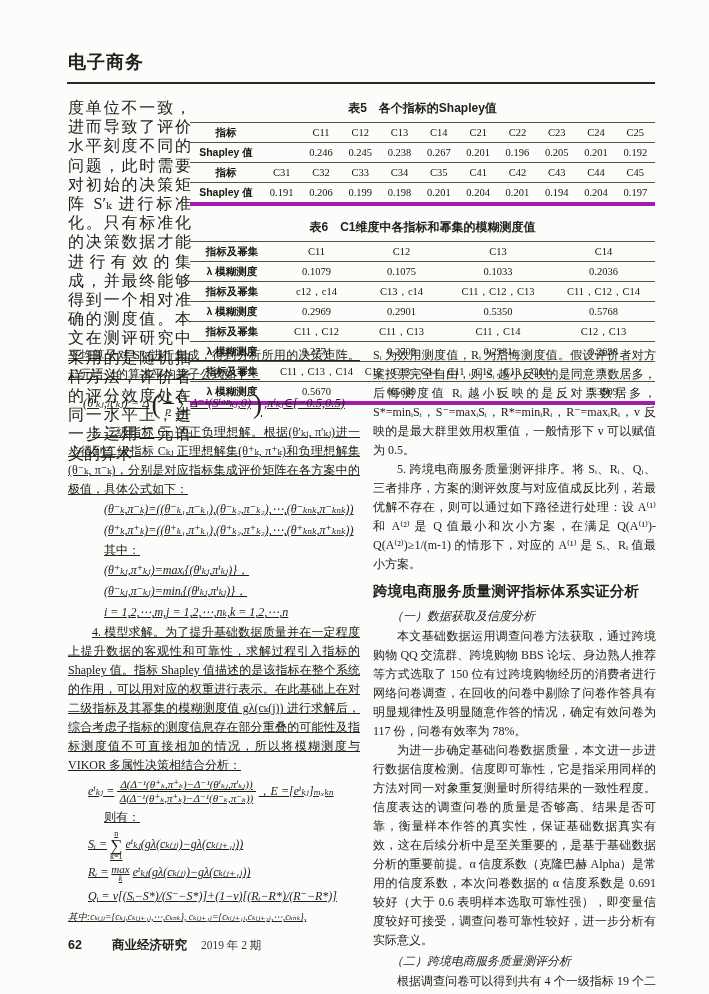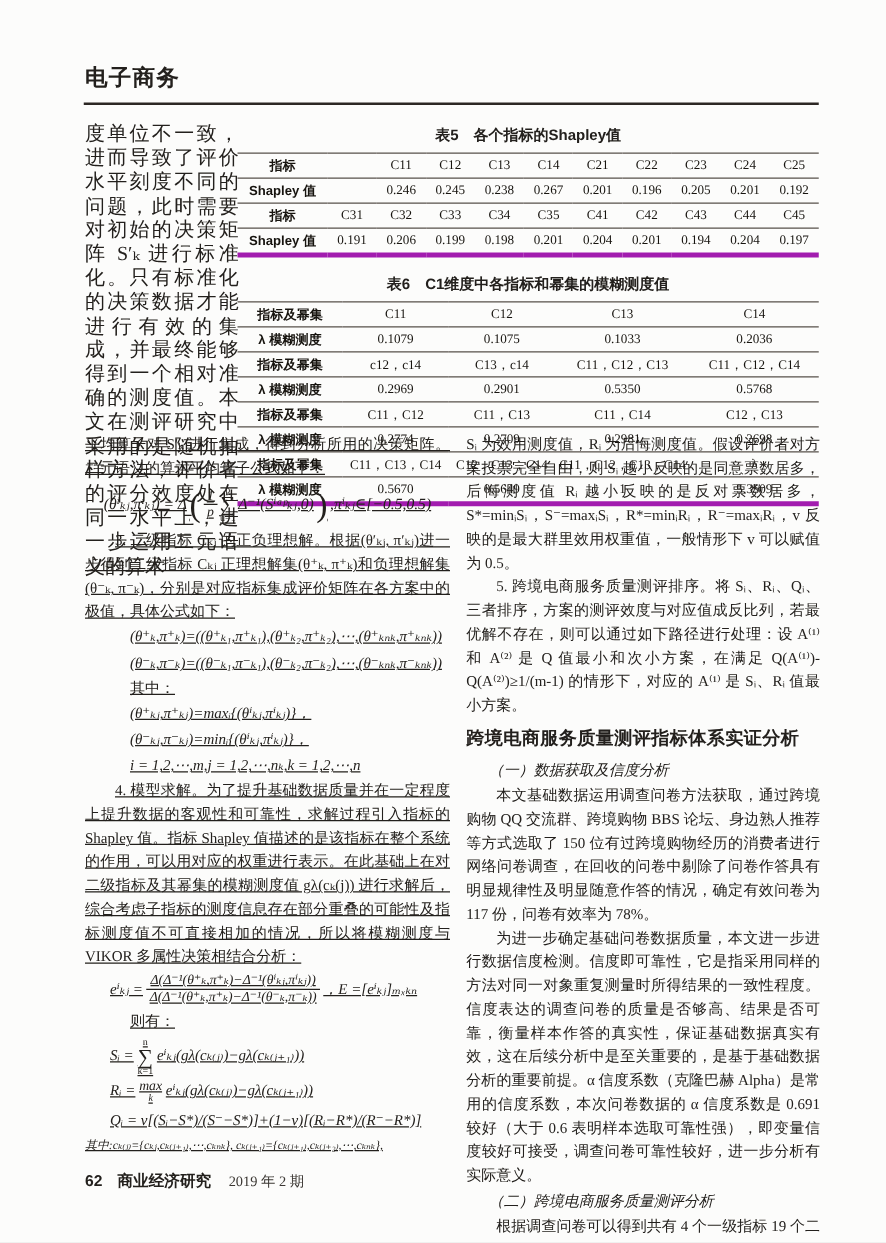--- a/index.html
+++ b/index.html
@@ -50,21 +50,21 @@
   .lim{display:inline-flex;flex-direction:column;align-items:center;line-height:1;font-size:11px;}
   .lim .limsub{font-size:8px;}
   .where-line{font-size:9.5px;font-style:italic;line-height:17px;margin-top:2px;text-align:left;white-space:nowrap;}
   
   .sec-heading{font-family:"Liberation Sans","DejaVu Sans",sans-serif;font-weight:bold;
     font-size:14.5px;letter-spacing:0.3px;margin:7px 0 5px 0;line-height:20px;text-align:left;}
   .sub-heading{font-style:italic;font-size:12px;line-height:20px;text-indent:1.5em;margin:1px 0;text-align:left;}
   
   .footer{position:absolute;left:68px;top:937px;display:flex;align-items:baseline;font-size:12.5px;}
   .footer .pagenum{font-weight:bold;font-family:"Liberation Sans","DejaVu Sans",sans-serif;}
-  .footer .journal{font-weight:bold;font-family:Liberation Mono, monospace;margin-left:12px;}
+  .footer .journal{font-weight:bold;font-family:Liberation Mono, monospace;margin-left:30px;}
   .footer .issue{margin-left:14px;font-size:11.5px;color:#3a3632;}
 </style>
 </head>
 <body>
 
 <div class="page">
 
   <div class="hdr-label sans">电子商务</div>
   <div class="hdr-rule"></div>
 
@@ -227,22 +227,22 @@
         <span class="sumsym">∑</span>
         <span>u=1</span>
       </span>
       <span class="math">Δ⁻¹(Sⁱᵃᵖₖⱼ,0)</span>
       <span class="bigparen">)</span>
       <span class="math">,πⁱₖⱼ∈[−0.5,0.5)</span>
     </div>
 
     <p class="ind">3. 二级指标 Cₖⱼ 的正负理想解。根据(θ′ₖⱼ, π′ₖⱼ)进一步得到二级指标 Cₖⱼ 正理想解集(θ⁺ₖ, π⁺ₖ)和负理想解集(θ⁻ₖ, π⁻ₖ)，分别是对应指标集成评价矩阵在各方案中的极值，具体公式如下：</p>
 
+    <div class="f-line">(θ⁻ₖ,π⁻ₖ)=((θ⁻ₖ₁,π⁻ₖ₁),(θ⁻ₖ₂,π⁻ₖ₂),⋯,(θ⁻ₖₙₖ,π⁻ₖₙₖ))</div>
     <div class="f-line">(θ⁺ₖ,π⁺ₖ)=((θ⁺ₖ₁,π⁺ₖ₁),(θ⁺ₖ₂,π⁺ₖ₂),⋯,(θ⁺ₖₙₖ,π⁺ₖₙₖ))</div>
-    <div class="f-line">(θ⁻ₖ,π⁻ₖ)=((θ⁻ₖ₁,π⁻ₖ₁),(θ⁻ₖ₂,π⁻ₖ₂),⋯,(θ⁻ₖₙₖ,π⁻ₖₙₖ))</div>
     <div class="f-label">其中：</div>
     <div class="f-line">(θ⁺ₖⱼ,π⁺ₖⱼ)=maxᵢ{(θⁱₖⱼ,πⁱₖⱼ)}，</div>
     <div class="f-line">(θ⁻ₖⱼ,π⁻ₖⱼ)=minᵢ{(θⁱₖⱼ,πⁱₖⱼ)}，</div>
     <div class="f-line">i = 1,2,⋯,m,j = 1,2,⋯,nₖ,k = 1,2,⋯,n</div>
 
     <p class="ind">4. 模型求解。为了提升基础数据质量并在一定程度上提升数据的客观性和可靠性，求解过程引入指标的 Shapley 值。指标 Shapley 值描述的是该指标在整个系统的作用，可以用对应的权重进行表示。在此基础上在对二级指标及其幂集的模糊测度值 gλ(cₖ(j)) 进行求解后，综合考虑子指标的测度信息存在部分重叠的可能性及指标测度值不可直接相加的情况，所以将模糊测度与 VIKOR 多属性决策相结合分析：</p>
 
     <div class="f-row">
       <span>eⁱₖⱼ =</span>
       <span class="frac">

